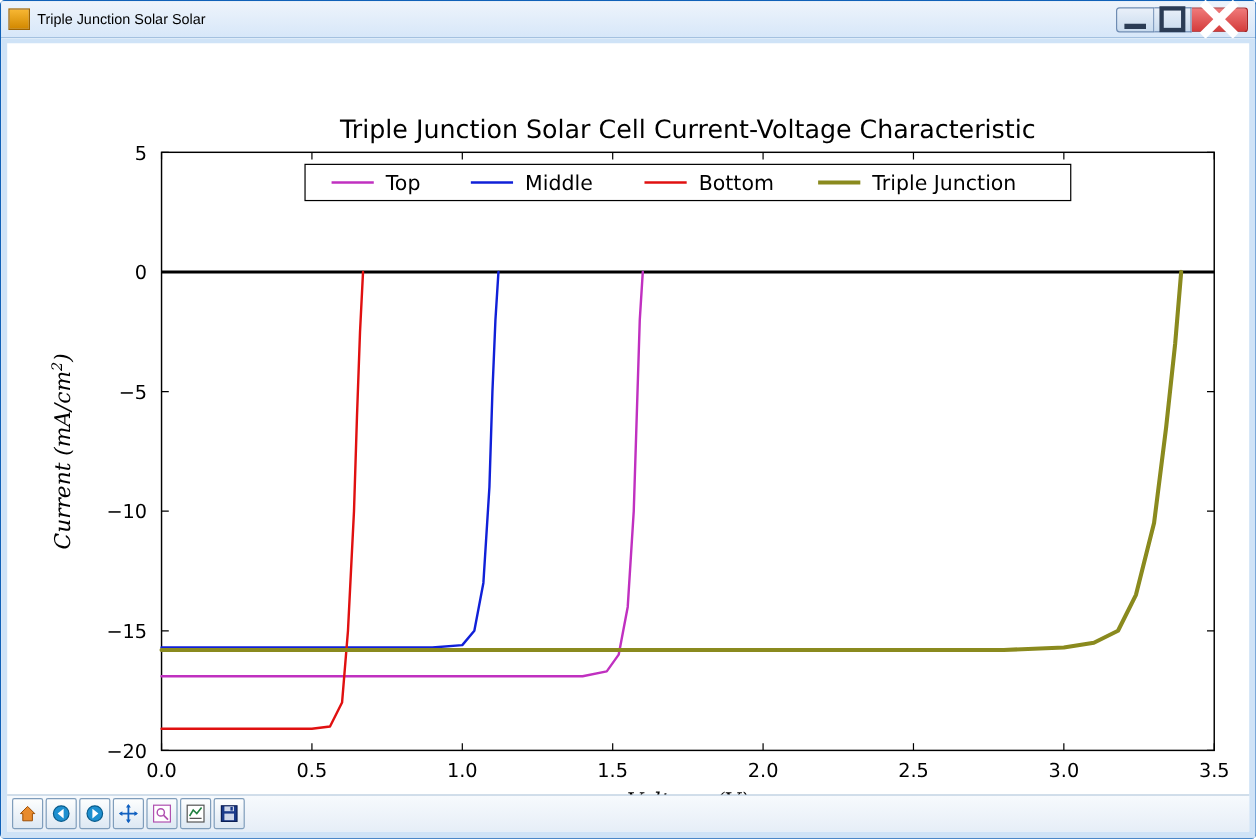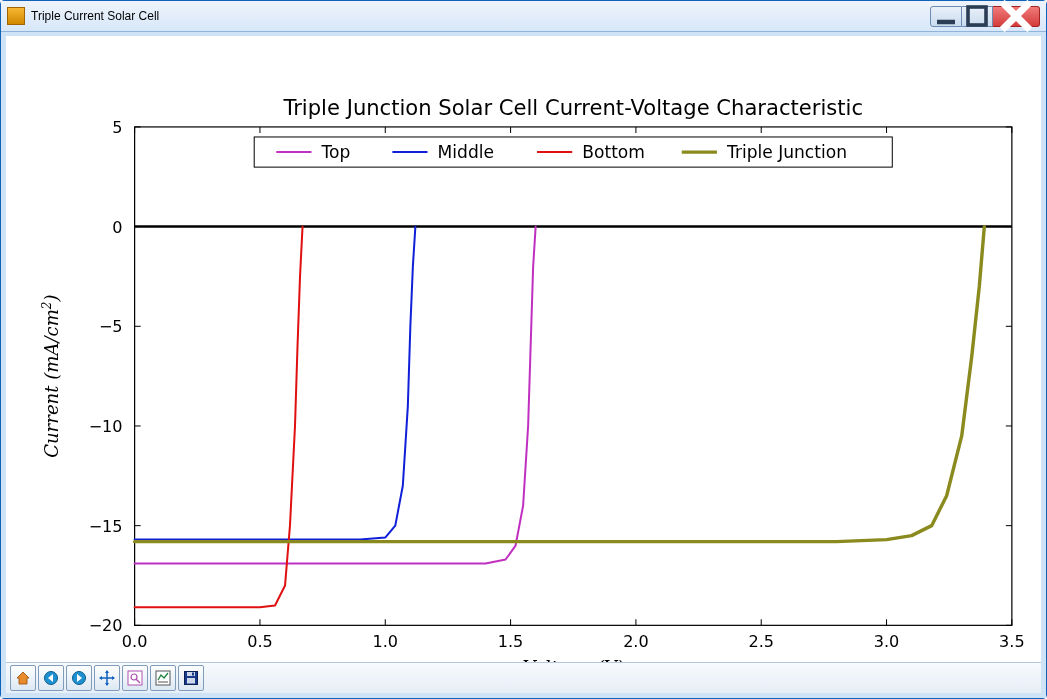--- a/index.html
+++ b/index.html
@@ -111,21 +111,21 @@
     display:flex; align-items:center; justify-content:center;
   }
   .tbtn svg { width:16px; height:16px; display:block; }
 </style>
 </head>
 <body>
 
 <div class="window">
   <div class="titlebar">
     <span class="app-icon"></span>
-    <span class="title">Triple Current Solar Cell</span>
+    <span class="title">Triple Junction Solar Solar</span>
     <div class="win-btns">
       <div class="win-btn">
         <svg viewBox="0 0 10 10">
             <line x1="2" y1="7" x2="8" y2="7" stroke="#2b3c55" stroke-width="1.5"></line>
           </svg>
       </div>
       <div class="win-btn">
         <svg viewBox="0 0 10 10">
             <rect x="2" y="2" width="6" height="6" fill="none" stroke="#2b3c55" stroke-width="1.2"></rect>
           </svg>

